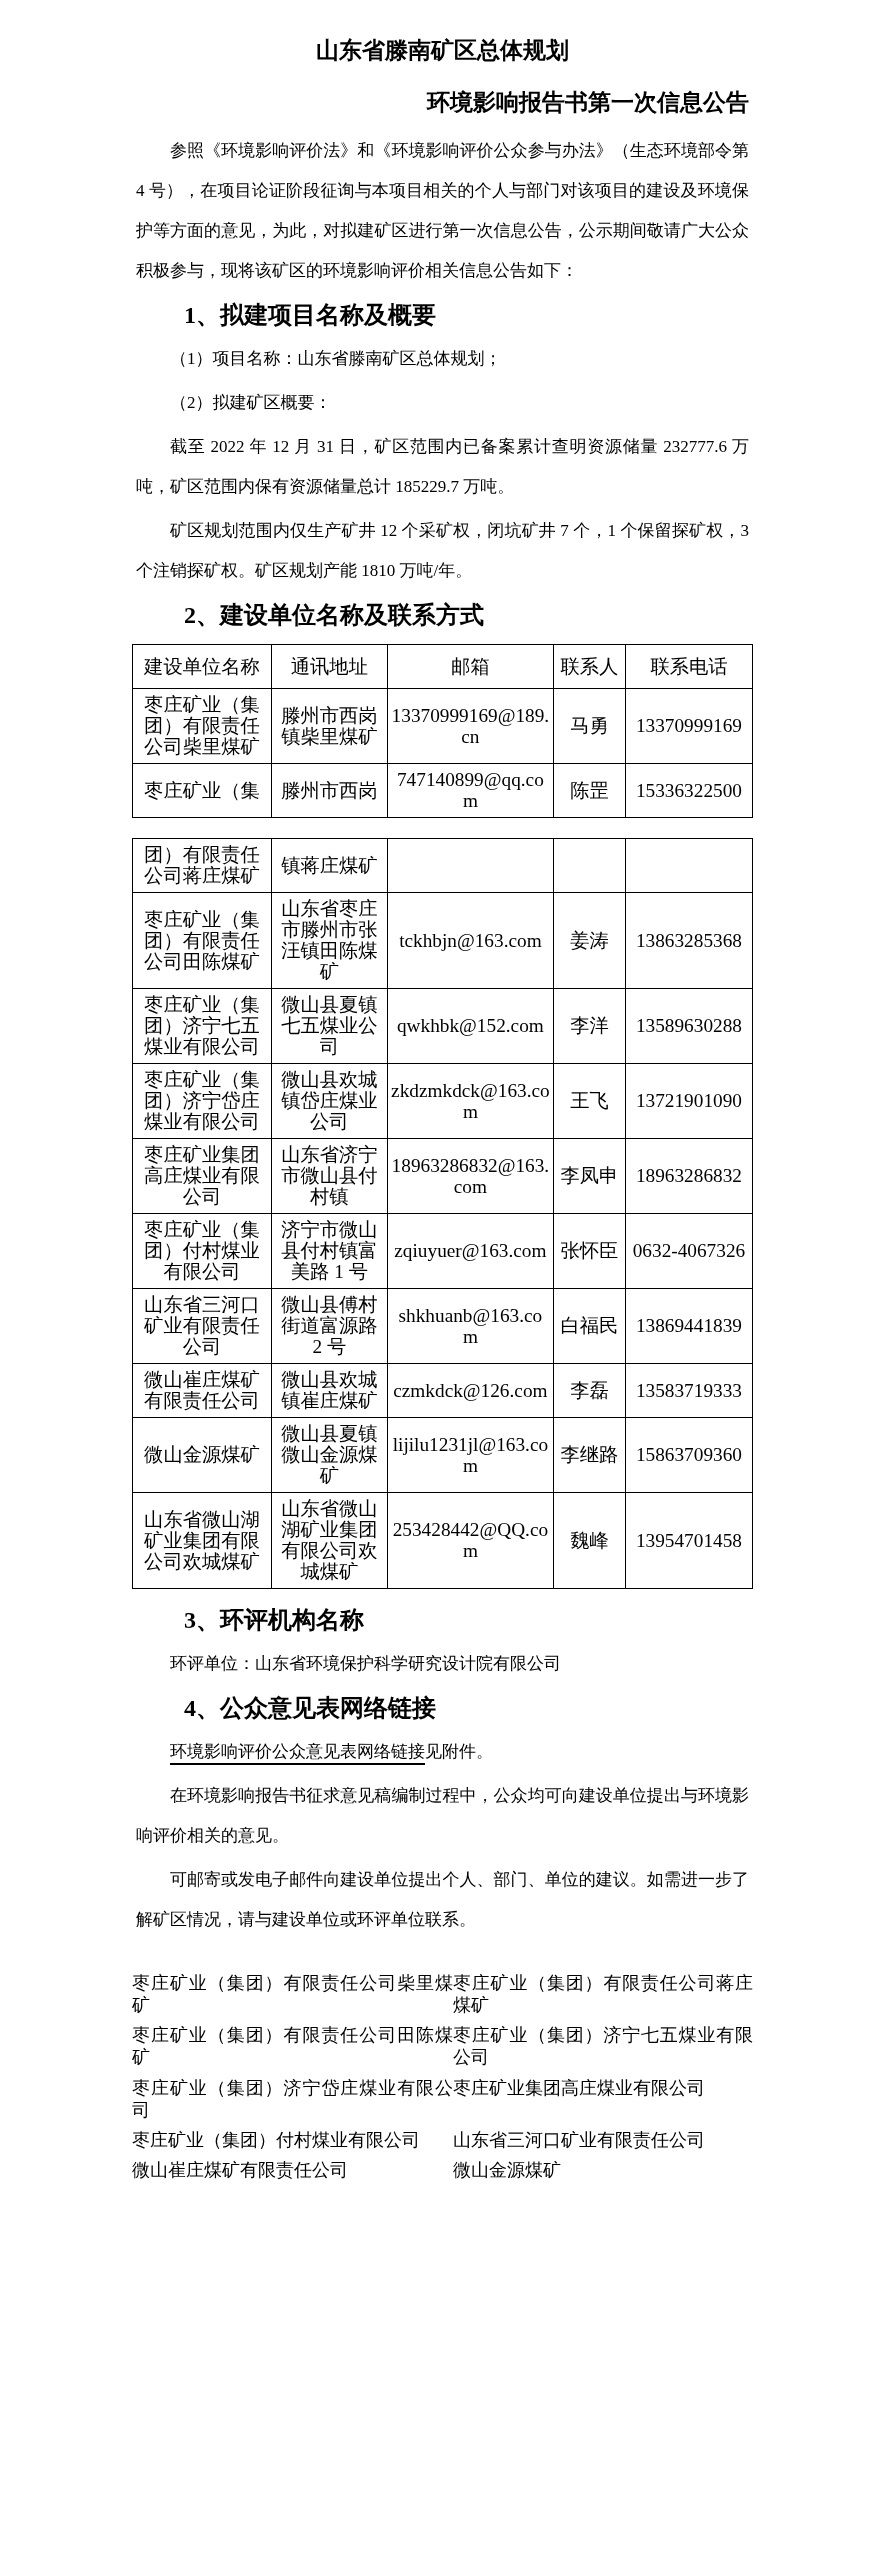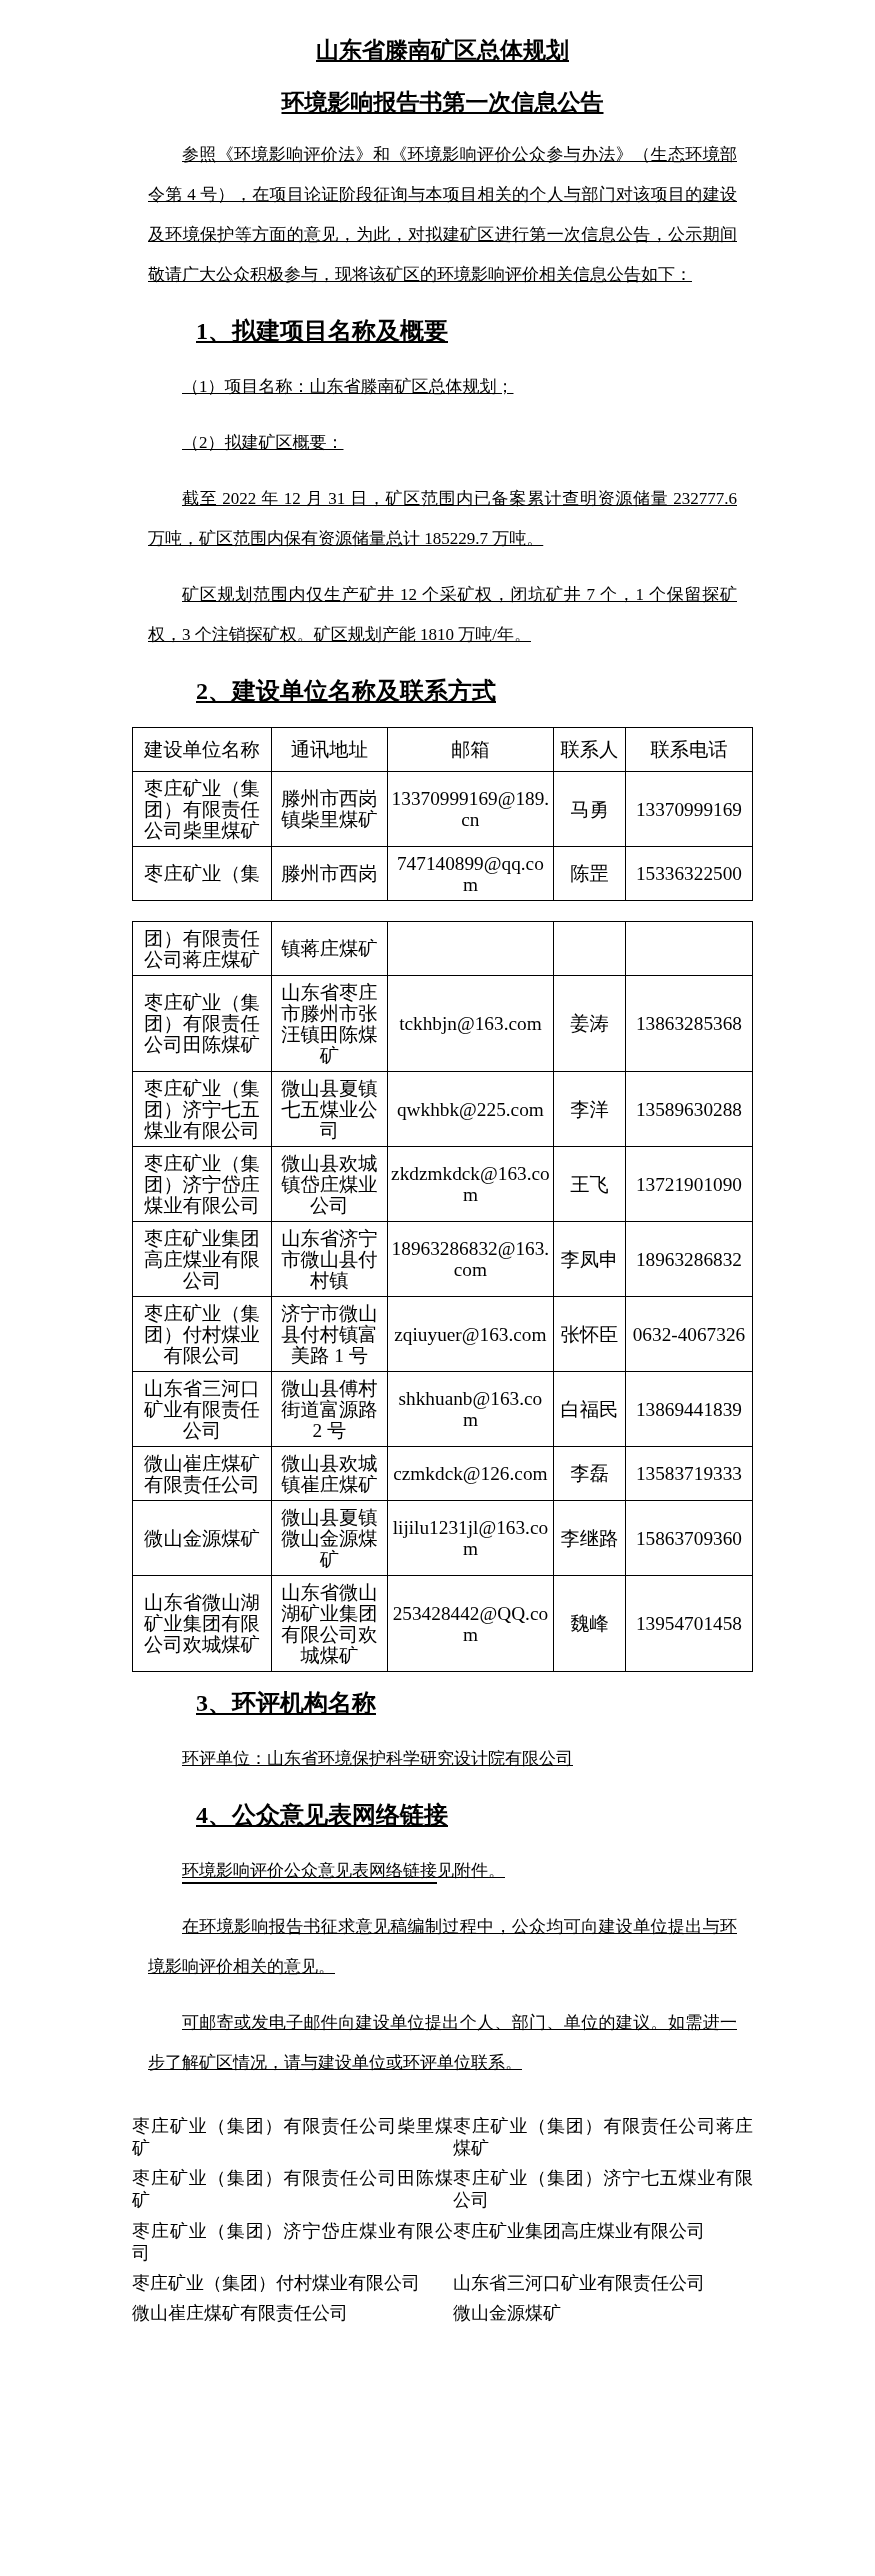--- a/index.html
+++ b/index.html
@@ -1,24 +1,24 @@
 <!DOCTYPE html>
 <html style="font-size:8.8px"><head>
 <meta charset="utf-8">
 <style>
   html,body { margin:0; padding:0; background:#e8e8e8; }
   .page {
     width:875px; height:2576px; margin:0 auto; background:#ffffff;
     box-sizing:border-box; padding:26.5px 122px 0 132px; overflow:hidden;
     font-family:"Liberation Serif","DejaVu Serif",serif; color:#000;
   }
-  p { margin:16px;text-decoration:underline; }
+  p { margin:4px; }
   .title { font-size:23px; font-weight:bold; text-align:center; line-height:33px; }
   .t1 { margin-top:7.7px; }
-  .t2 { margin-top:19px; }
+  .t2 { margin-top:19px;text-align:right; }
   .body { font-size:17px; line-height:40px; text-align:justify; }
   .indent { text-indent:2em; }
   .heading { font-size:24px; font-weight:bold; line-height:40px; text-indent:2em; }
   .intro { margin-top:12px; }
   .sec2-head { margin-top:1.1px; }
   .ctable { width:100%; border-collapse:collapse; table-layout:fixed; }
   .ctable.first { margin-top:8.8px; }
   .ctable th, .ctable td {
     border:1.1px solid #000; font-size:19.3px; line-height:21px; font-weight:normal;
     text-align:center; vertical-align:middle; padding:5.5px 3.3px;
@@ -105,21 +105,21 @@
     <tr>
       <td>枣庄矿业（集团）有限责任公司田陈煤矿</td>
       <td>山东省枣庄市滕州市张汪镇田陈煤矿</td>
       <td class="email">tckhbjn@163.com</td>
       <td>姜涛</td>
       <td>13863285368</td>
     </tr>
     <tr>
       <td>枣庄矿业（集团）济宁七五煤业有限公司</td>
       <td>微山县夏镇七五煤业公司</td>
-      <td class="email">qwkhbk@225.com</td>
+      <td class="email">qwkhbk@152.com</td>
       <td>李洋</td>
       <td>13589630288</td>
     </tr>
     <tr>
       <td>枣庄矿业（集团）济宁岱庄煤业有限公司</td>
       <td>微山县欢城镇岱庄煤业公司</td>
       <td class="email">zkdzmkdck@163.com</td>
       <td>王飞</td>
       <td>13721901090</td>
     </tr>

